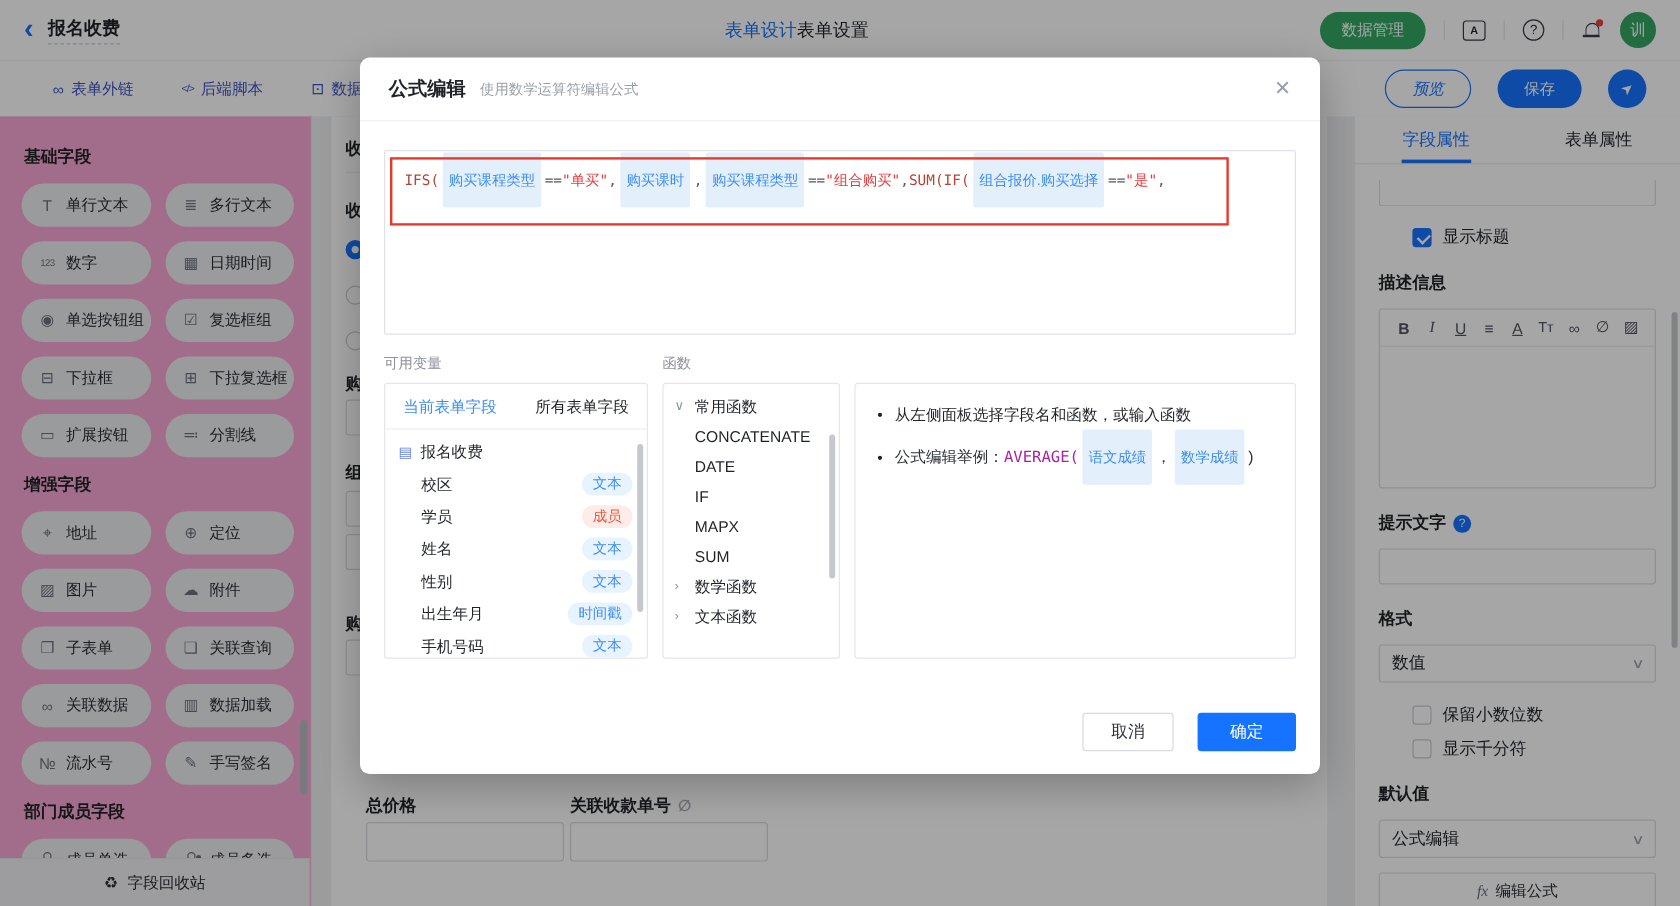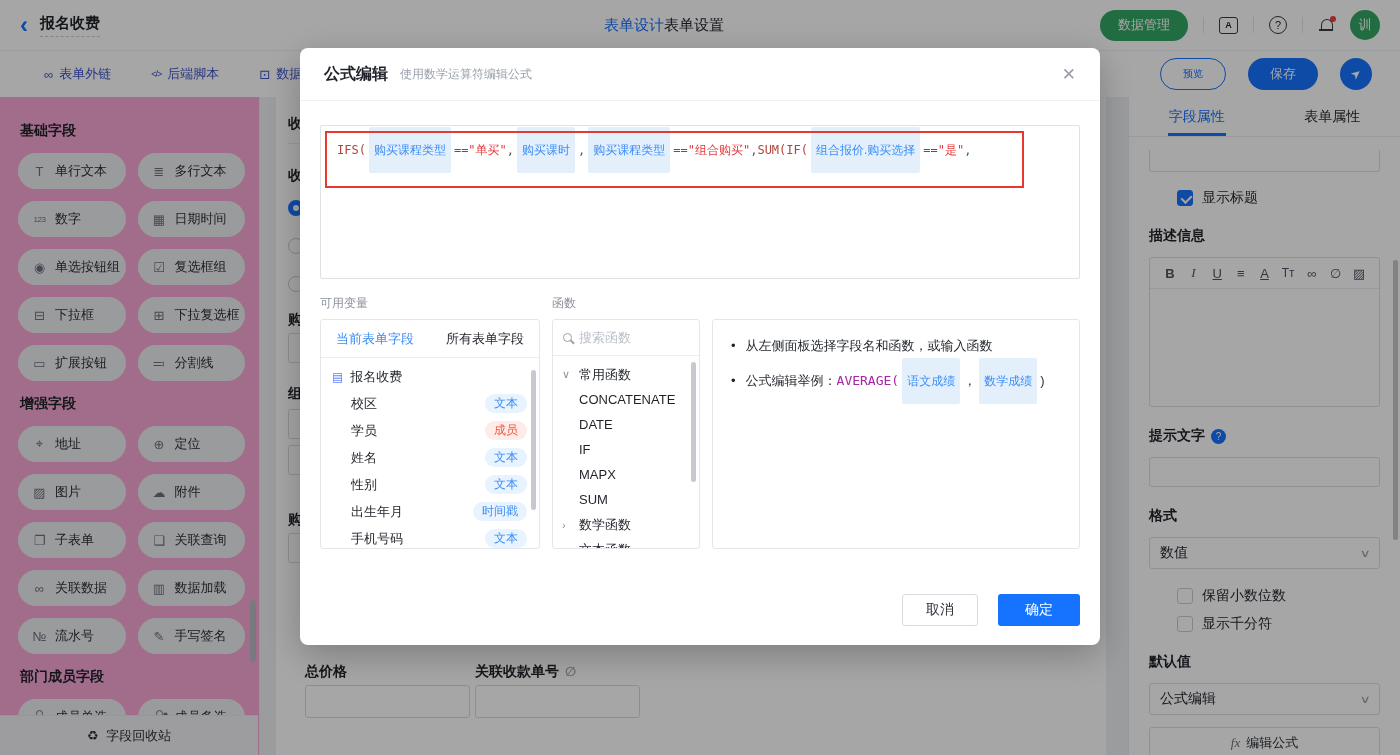--- a/index.html
+++ b/index.html
@@ -24,21 +24,21 @@
   .bell .dot { position:absolute; right:-1px; top:-1px; width:6px; height:6px; border-radius:50%; background:#f03e3e; }
   .avatar { width:30px; height:30px; border-radius:50%; background:var(--green); color:#fff; font-size:13px; display:flex; align-items:center; justify-content:center; }
 
   
   .toolbar { position:absolute; top:50px; left:0; right:0; height:47px; background:#fff; border-top:1px solid #f0f1f4; display:flex; align-items:center; padding:0 28px 0 44px; z-index:1; }
   .tool-links { display:flex; gap:40px; }
   .tool-link { color:#3f54c7; font-size:13px; display:flex; align-items:center; gap:6px; cursor:pointer; }
   .tl-ic { font-size:13px; }
   .tl-ic.sm { font-size:9px; letter-spacing:-1px; }
   .tool-actions { margin-left:auto; display:flex; align-items:center; gap:22px; margin-right:0; }
-  .btn-outline { height:32px; padding:0 22px; border:1px solid var(--primary); color:var(--primary); background:#fff; border-radius:16px; font-size:10px; cursor:pointer; }
+  .btn-outline { height:32px; padding:0 22px; border:1px solid var(--primary); color:var(--primary); background:#fff; border-radius:16px; font-size:13px; cursor:pointer;font-style:italic; }
   .btn-primary-pill { height:32px; padding:0 22px; border:none; background:var(--primary); color:#fff; border-radius:16px; font-size:13px; cursor:pointer; }
   .share-circle { width:32px; height:32px; border-radius:50%; background:var(--primary); color:#fff; border:none; font-size:12px; cursor:pointer; display:flex; align-items:center; justify-content:center; }
   .share-circle span { display:inline-block; transform:rotate(-40deg); }
 
   
   .sidebar { position:absolute; top:97px; left:0; width:260px; bottom:0; background:#f9a8d4; border-right:1px solid #e8eaee; overflow:hidden; z-index:1; }
   .sb-inner { padding:12px 14px 0 18px; }
   .sb-title { font-size:14px; font-weight:700; margin:13px 0 13px 2px; }
   .sb-grid { display:grid; grid-template-columns:1fr 1fr; gap:12px; margin-bottom:14px; }
   .pill { height:36px; background:#edeff2; border-radius:18px; display:flex; align-items:center; padding:0 8px 0 13px; font-size:13px; color:#2a2f36; gap:7px; cursor:grab; white-space:nowrap; overflow:hidden; }
@@ -443,24 +443,20 @@
               <span class="badge blue" data-name="field-type-badge">时间戳</span>
             </div>
             <div class="vp-row" data-name="variable-item-手机号码">
               <span class="vp-name">手机号码</span>
               <span class="badge blue" data-name="field-type-badge">文本</span>
             </div>
           </div>
         <div class="thumb" style="right:3px;top:50px;height:140px;" data-name="variables-scrollbar"></div>
       </div>
       <div class="panel fpanel" data-name="functions-panel">
-        <div class="fp-search" data-name="function-search">
-          <span class="mag" data-name="search-icon"></span>
-          <input class="fp-input" data-name="function-search-input" placeholder="搜索函数" style="">
-        </div>
         <div class="fp-tree" data-name="function-tree">
             <div class="fn-row group" data-name="function-常用函数">
               <span class="chev" data-name="chevron-down-icon">∨</span>
               <span>常用函数</span>
             </div>
             <div class="fn-row item" data-name="function-CONCATENATE">
               <span>CONCATENATE</span>
             </div>
             <div class="fn-row item" data-name="function-DATE">
               <span>DATE</span>

